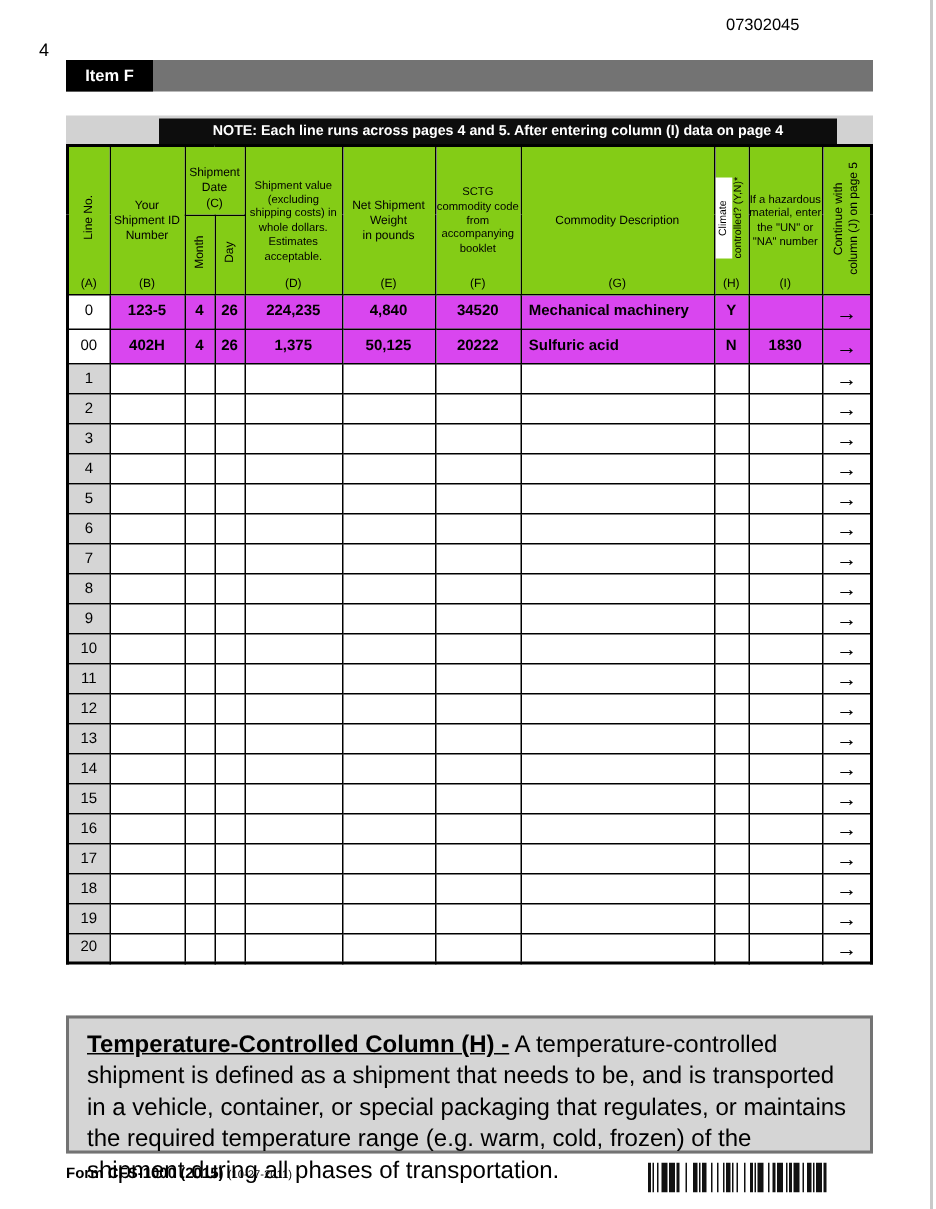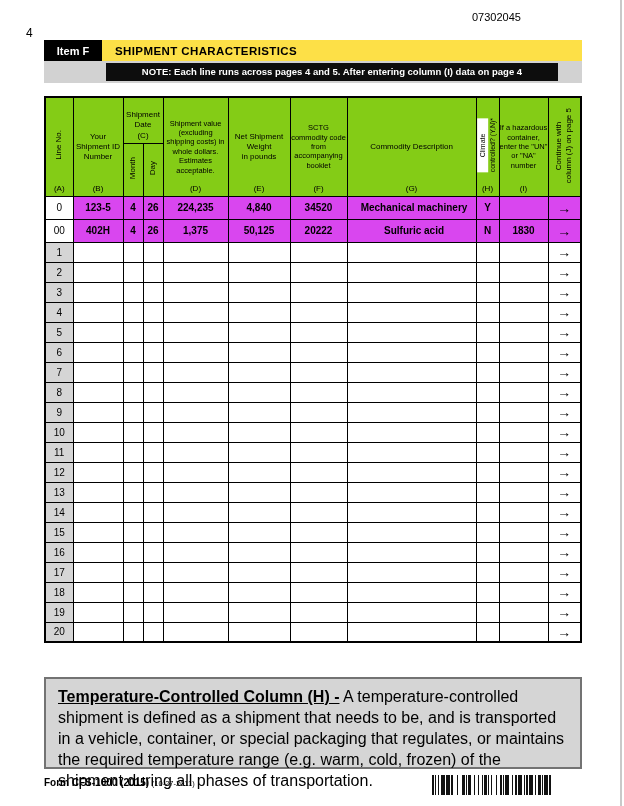--- a/index.html
+++ b/index.html
@@ -3,32 +3,32 @@
 <meta charset="utf-8">
 <style>
   html,body { margin:0; padding:0; background:#ffffff; }
   .page {
     position:relative; width:624px; height:806px; background:#fff;
     font-family:"Liberation Sans", sans-serif; color:#000; overflow:hidden;
   }
   .scan-edge { position:absolute; left:620px; top:0; width:2px; height:806px; background:#c9c9c9; }
 
   .page-num { position:absolute; left:26px; top:26px; font-size:12px; }
-  .doc-num  { position:absolute; left:472px; top:11px; font-size:11px; }
+  .doc-num  { position:absolute; left:484px; top:11px; font-size:11px; }
 
   
   .header-block { position:absolute; left:44px; top:40px; width:538px; }
-  .item-bar { display:flex; background:#fde047; height:21px; }
+  .item-bar { display:flex; background:#737373; height:21px; }
   .item-label {
     background:#000; color:#fff; font-weight:bold; font-size:11px;
     width:58px; display:flex; align-items:center; justify-content:center;
   }
   .item-title { font-weight:bold; font-size:11.5px; letter-spacing:.4px;
     display:flex; align-items:center; padding-left:13px; }
-  .note-bar { background:#d2d2d2; padding:2px 24px 2px 62px; }
+  .note-bar { background:#d2d2d2; padding:2px 24px 2px 62px;margin-top:16px; }
   .note-box {
     background:#0d0d0d; color:#fff; font-size:9.5px; font-weight:bold;
     text-align:center; line-height:1.25; padding:3px 2px;
   }
 
   
   table.grid {
     position:absolute; left:44px; top:96px; width:536px;
     border-collapse:collapse; table-layout:fixed;
     border:2px solid #000;
@@ -57,21 +57,21 @@
     overflow:hidden; white-space:nowrap;
   }
   .grid tbody tr.ex { height:23px; }
   .grid tbody tr.blank { height:20px; }
 
   .grid tbody tr.ex td { background:#d946ef; font-weight:bold; }
   .grid tbody tr.ex td.c-line { background:#ffffff; font-weight:normal; }
   .grid tbody tr.blank td { background:#ffffff; }
   .grid tbody tr.blank td.c-line { background:#d5d5d5; }
 
-  .grid tbody td.c-comm { text-align:center; padding-left:5px; }
+  .grid tbody td.c-comm { text-align:left; padding-left:5px; }
   .grid tbody td.c-arrow { font-size:14px; font-weight:bold; line-height:1; }
 
   
   .footnote {
     position:absolute; left:44px; top:677px; width:538px; height:92px;
     box-sizing:border-box; background:#d5d5d5; border:2px solid #737373;
     padding:7px 12px; font-size:16px; line-height:1.32;
   }
   .fn-head { font-weight:bold; text-decoration:underline; }
 
@@ -84,21 +84,20 @@
 <body>
 
 <div class="page">
 
   <div class="page-num">4</div>
   <div class="doc-num">07302045</div>
 
   <div class="header-block">
     <div class="item-bar">
       <div class="item-label">Item F</div>
-      <div class="item-title">SHIPMENT CHARACTERISTICS</div>
     </div>
     <div class="note-bar">
       <div class="note-box">
         <span>NOTE: Each line runs across pages 4 and 5. After entering column (I) data on page 4</span><br>
       </div>
     </div>
   </div>
 
   <table class="grid">
     <colgroup>
@@ -146,21 +145,21 @@
           <span class="letter">(G)</span>
         </th>
         <th rowspan="2" class="th-h th-pad">
           <span class="vt2">
             <span class="hl">Climate</span>
             <span>controlled? (Y,N)*</span>
           </span>
           <span class="letter">(H)</span>
         </th>
         <th rowspan="2" class="th-i th-pad">
-          <div class="small">If a hazardous container, enter the "UN" or "NA" number</div>
+          <div class="small">If a hazardous material, enter the "UN" or "NA" number</div>
           <span class="letter">(I)</span>
         </th>
         <th rowspan="2" class="th-j">
           <span class="vt2">
             <span>Continue with</span>
             <span>column (J) on page 5</span>
           </span>
         </th>
       </tr>
       <tr class="h2">

